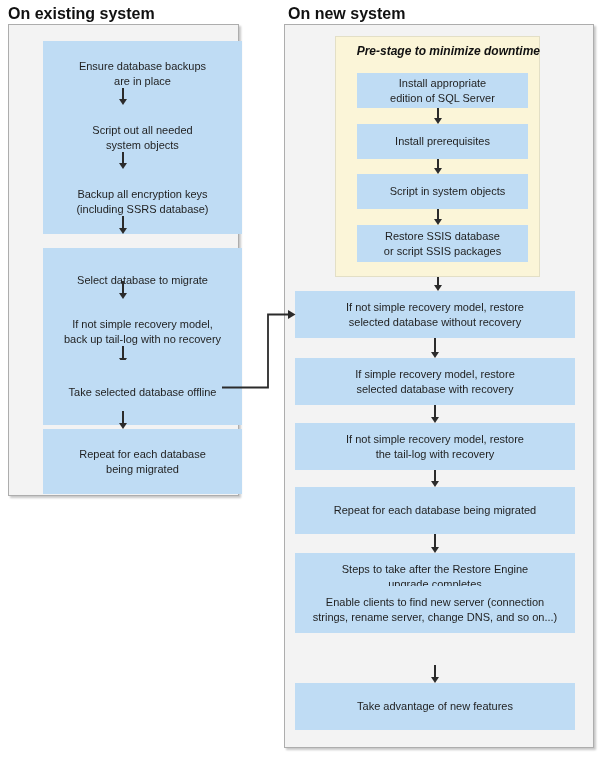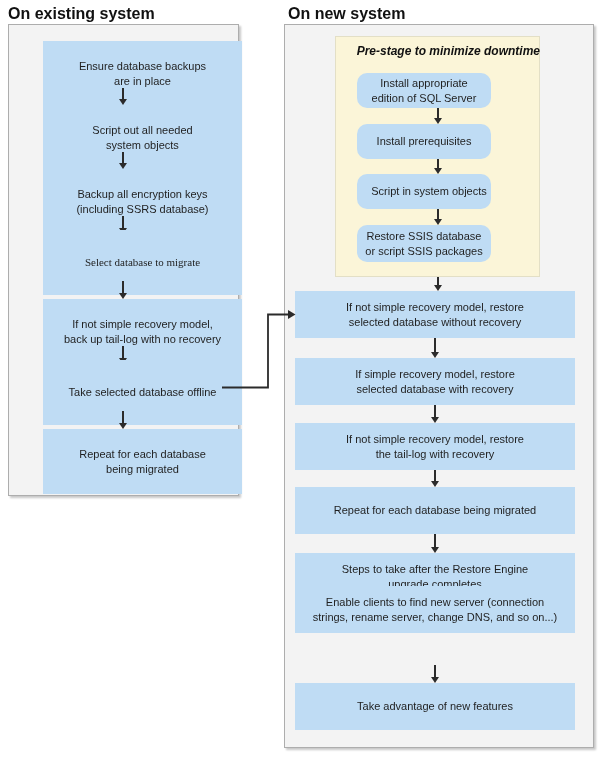--- a/index.html
+++ b/index.html
@@ -13,21 +13,21 @@
   .canvas{position:relative;width:600px;height:759px;background:var(--canvas-bg);overflow:hidden;}
   .col-header{position:absolute;top:5px;font-size:16px;font-weight:bold;color:#111;white-space:nowrap;}
   .panel{position:absolute;background:var(--panel-bg);border:1px solid var(--panel-border);
          box-shadow:2px 2px 2px rgba(0,0,0,.22);}
   .panel.left{left:8px;top:24px;width:231px;height:472px;}
   .panel.right{left:284px;top:24px;width:310px;height:724px;}
   .box{position:absolute;background:var(--box-blue);display:flex;align-items:center;justify-content:center;
        text-align:center;font-size:11px;line-height:15px;white-space:pre-line;padding:2px 4px;color:var(--text);}
   .lbox{left:23px;width:199px;height:65px;margin-left:20px;}
   .rbox{left:295px;width:280px;height:47px;}
-  .pbox{left:357px;width:134px;border-radius:10px;}
+  .pbox{left:357px;width:171px;}
   .prestage{position:absolute;left:335px;top:36px;width:205px;height:241px;background:var(--prestage-bg);
             border:1px solid var(--prestage-border);}
   .prestage-title{position:absolute;left:335px;top:44px;width:205px;text-align:right;
             font-size:12px;font-weight:bold;font-style:italic;color:#111;}
   .varrow{position:absolute;width:9px;display:flex;flex-direction:column;align-items:center;}
   .varrow .shaft{width:2px;flex:1 1 auto;background:var(--arrow);}
   .varrow .head{width:0;height:0;border-left:4.5px solid transparent;border-right:4.5px solid transparent;
                 border-top:6px solid var(--arrow);}
   .connector{position:absolute;left:0;top:0;pointer-events:none;}
 </style>
@@ -53,21 +53,21 @@
   <div class="varrow" style="left:118px;top:152px;height:17px;">
       <i class="shaft"></i>
       <i class="head"></i>
     </div>
   <div class="box lbox" style="top:169px;">Backup all encryption keys
 (including SSRS database)</div>
   <div class="varrow" style="left:118px;top:216px;height:18px;">
       <i class="shaft"></i>
       <i class="head"></i>
     </div>
-  <div class="box lbox" style="top:230px;font-family:Liberation Serif, serif;">Select database to migrate</div>
+  <div class="box lbox" style="top:248px;">Select database to migrate</div>
   <div class="varrow" style="left:118px;top:281px;height:18px;">
       <i class="shaft"></i>
       <i class="head"></i>
     </div>
   <div class="box lbox" style="top:299px;">If not simple recovery model,
 back up tail-log with no recovery</div>
   <div class="varrow" style="left:118px;top:346px;height:18px;">
       <i class="shaft"></i>
       <i class="head"></i>
     </div>

